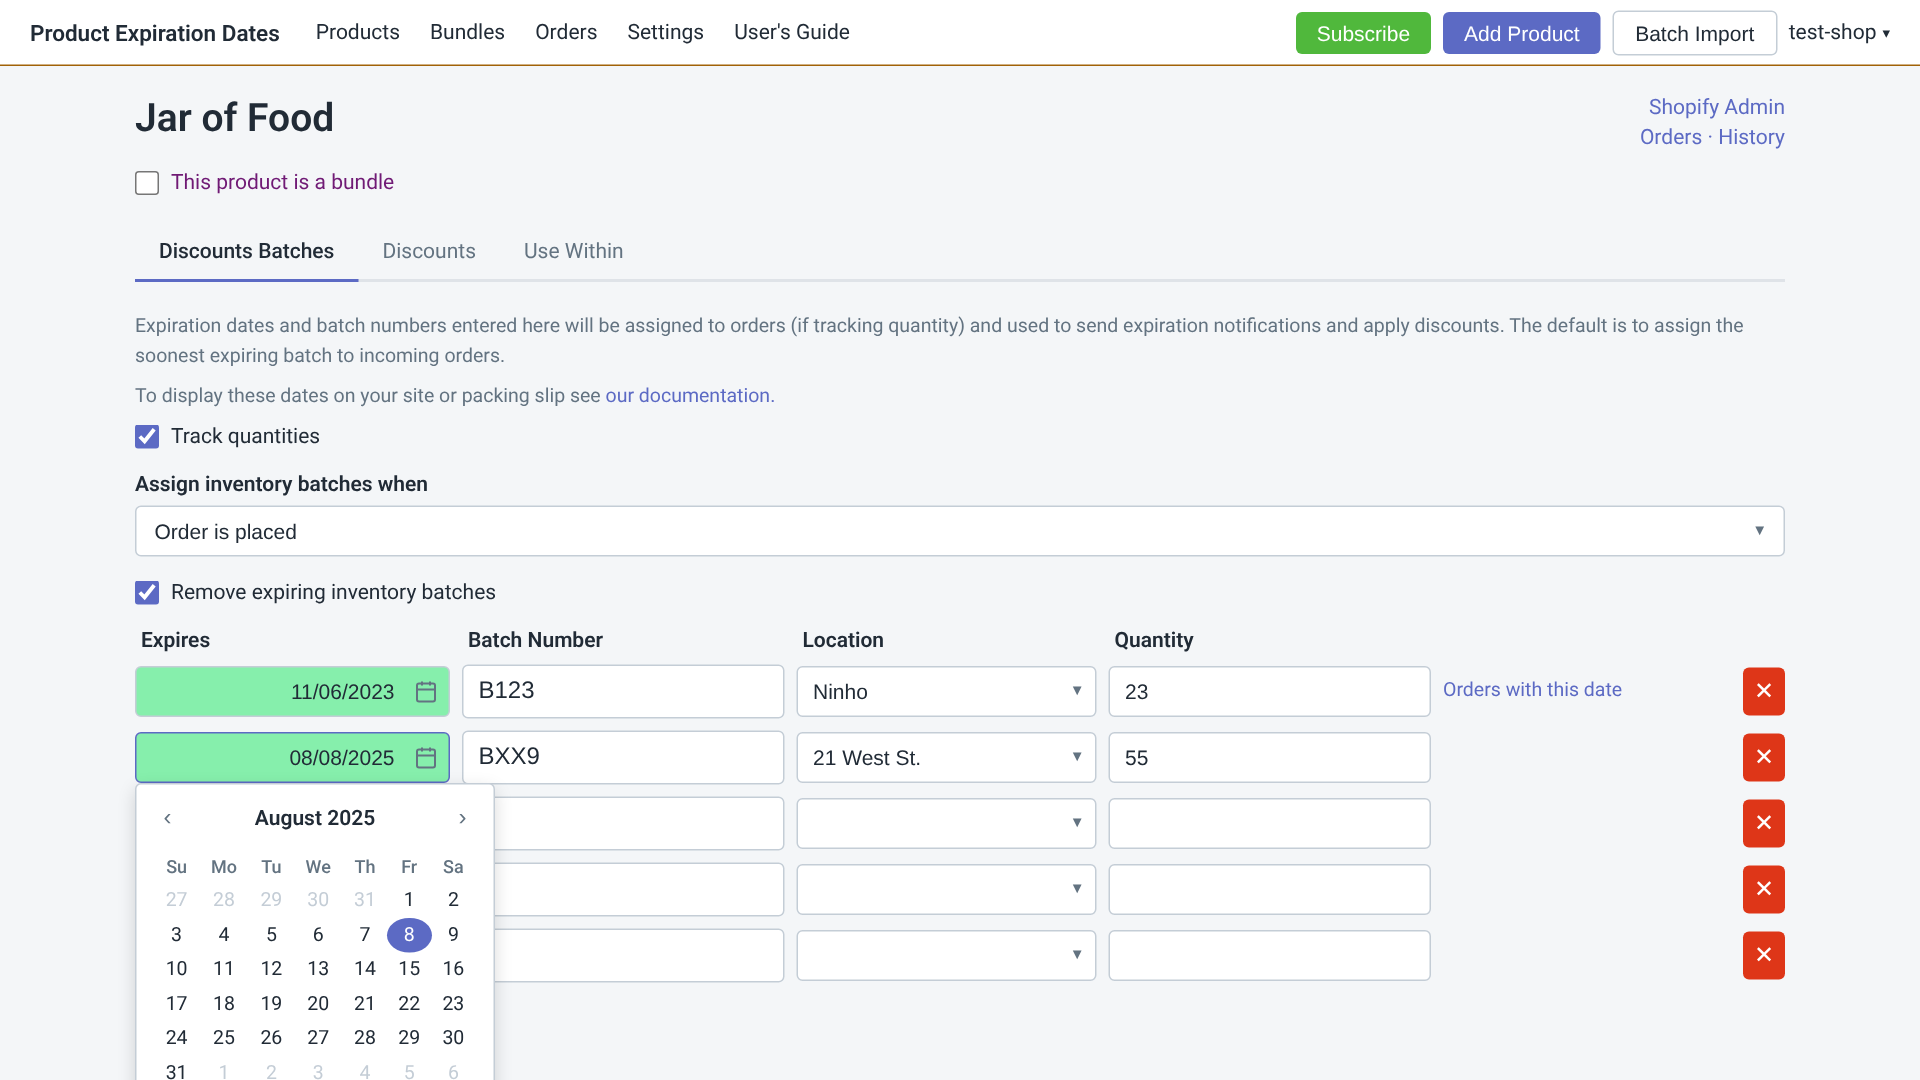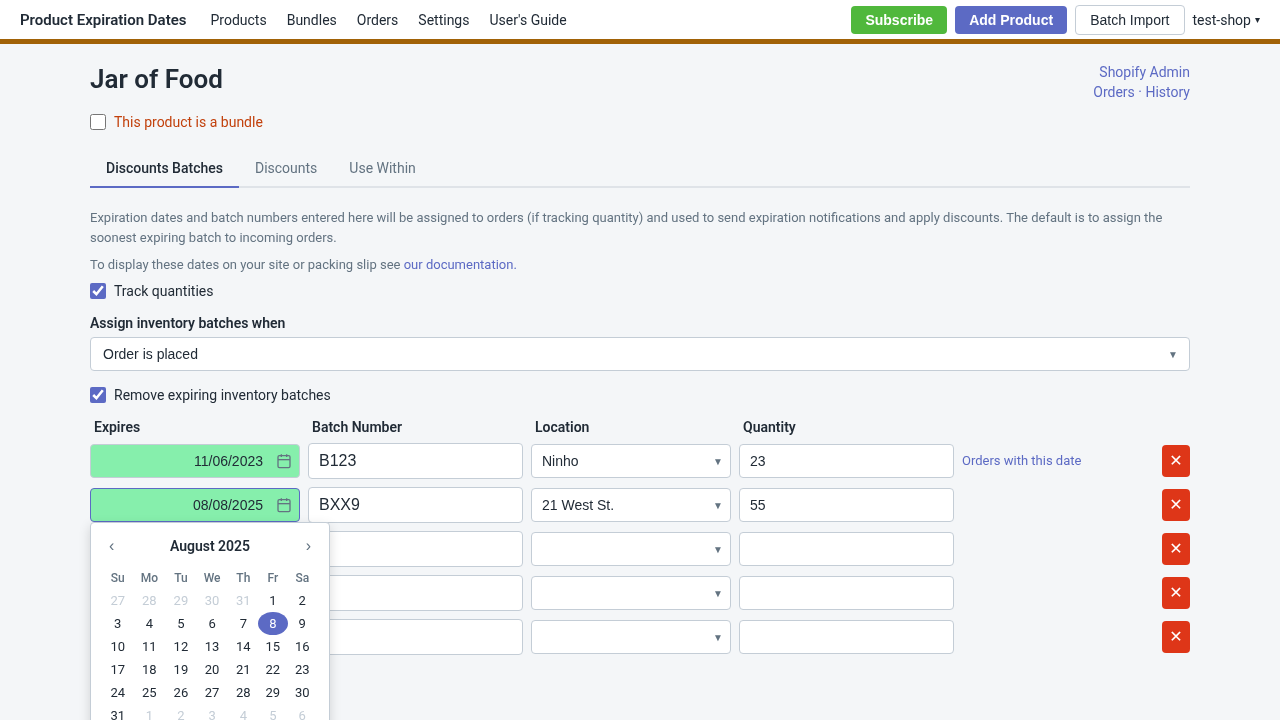--- a/index.html
+++ b/index.html
@@ -1,21 +1,21 @@
 <!DOCTYPE html>
 <html><head>
   <meta charset="utf-8">
   <style>
     * { box-sizing: border-box; margin: 0; padding: 0; }
     body { font-family: -apple-system, BlinkMacSystemFont, 'Segoe UI', Roboto, sans-serif; font-size: 14px; color: #212b36; background: #f4f6f8; }
 
     
     .navbar {
       background: #fff;
-      border-bottom: 5px solid #a16207;
+      border-bottom: 1px solid #a16207;
       display: flex;
       align-items: center;
       padding: 0 20px;
       height: 44px;
       gap: 24px;
     }
     .navbar-brand {
       font-weight: 600;
       font-size: 15px;
       color: #212b36;
@@ -40,31 +40,31 @@
       margin-left: auto;
     }
     .btn-subscribe {
       background: #50b83c;
       color: #fff;
       border: none;
       border-radius: 4px;
       padding: 6px 14px;
       cursor: pointer;
       font-size: 14px;
-      font-weight: 700;
+      font-weight: 400;
     }
     .btn-add-product {
       background: #5c6ac4;
       color: #fff;
       border: none;
       border-radius: 4px;
       padding: 6px 14px;
       cursor: pointer;
       font-size: 14px;
-      font-weight: 700;
+      font-weight: 400;
     }
     .btn-batch-import {
       background: #fff;
       color: #212b36;
       border: 1px solid #c4cdd6;
       border-radius: 4px;
       padding: 6px 14px;
       cursor: pointer;
       font-size: 14px;
     }
@@ -124,21 +124,21 @@
       gap: 8px;
       margin-bottom: 20px;
     }
     .bundle-checkbox-row input[type=checkbox] {
       width: 16px;
       height: 16px;
       cursor: pointer;
     }
     .bundle-checkbox-row label {
       font-size: 14px;
-      color: #c2410c;
+      color: #701a75;
     }
 
     
     .tabs {
       display: flex;
       border-bottom: 2px solid #dfe3e8;
       margin-bottom: 20px;
     }
     .tab {
       padding: 10px 16px;

